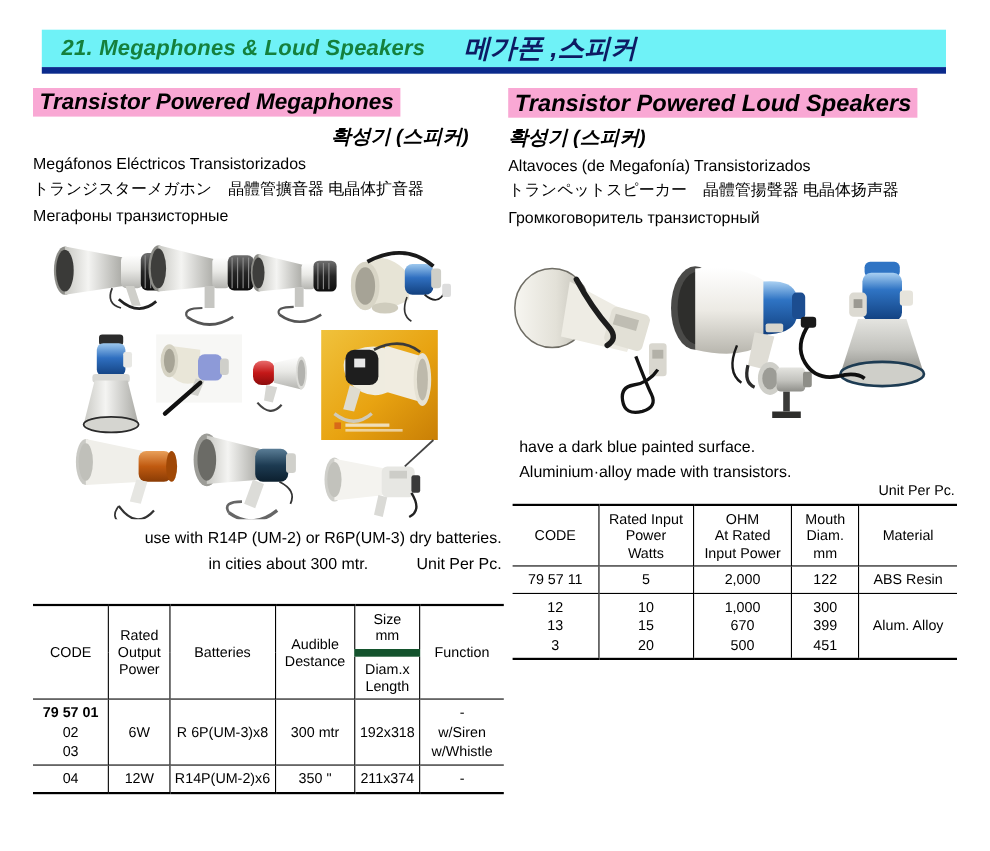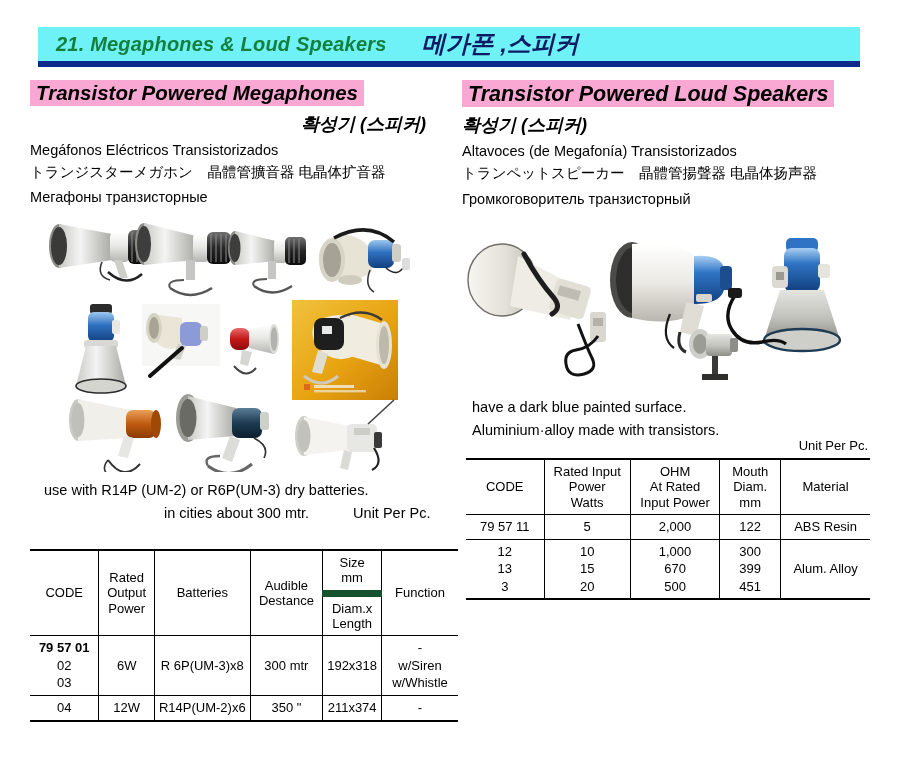--- a/index.html
+++ b/index.html
@@ -30,21 +30,21 @@
   .lang{font-size:14.5px;line-height:1.5;margin-top:4px;}
   .lang-cjk{font-size:14.5px;line-height:1.5;}
 
   
   .collage-left{position:absolute;left:42px;top:222px;width:410px;height:250px;}
   .collage-right{position:absolute;left:462px;top:230px;width:408px;height:155px;}
   .collage-left svg,.collage-right svg{display:block;}
 
   
   .note{font-size:14.5px;line-height:1.62;}
-  .notes-left{position:absolute;left:44px;top:479px;width:412px;}
+  .notes-left{position:absolute;left:44px;top:479px;width:412px;text-align:right;}
   .notes-left .l2{padding-left:10px;}
   .notes-left .l3{padding-left:120px;}
   .unit-inline{margin-left:40px;font-size:14.5px;}
   .notes-right{position:absolute;left:472px;top:396px;width:400px;}
   .unit-right{position:absolute;left:472px;top:438px;width:396px;
               text-align:right;font-size:13px;}
 
   
   table{border-collapse:collapse;font-size:13px;}
   .tbl{position:absolute;}

